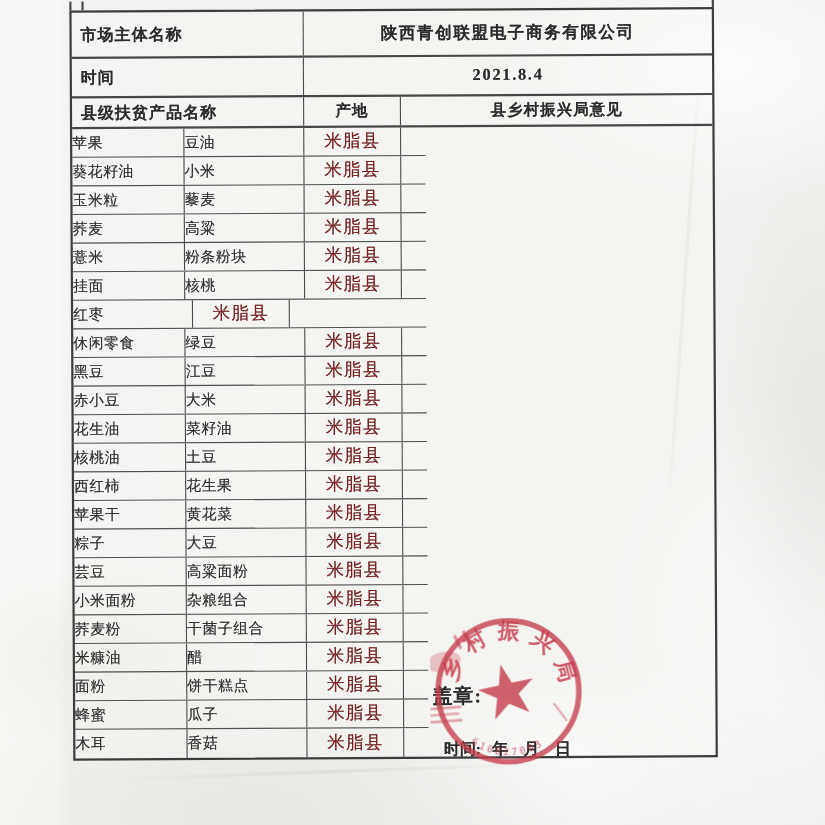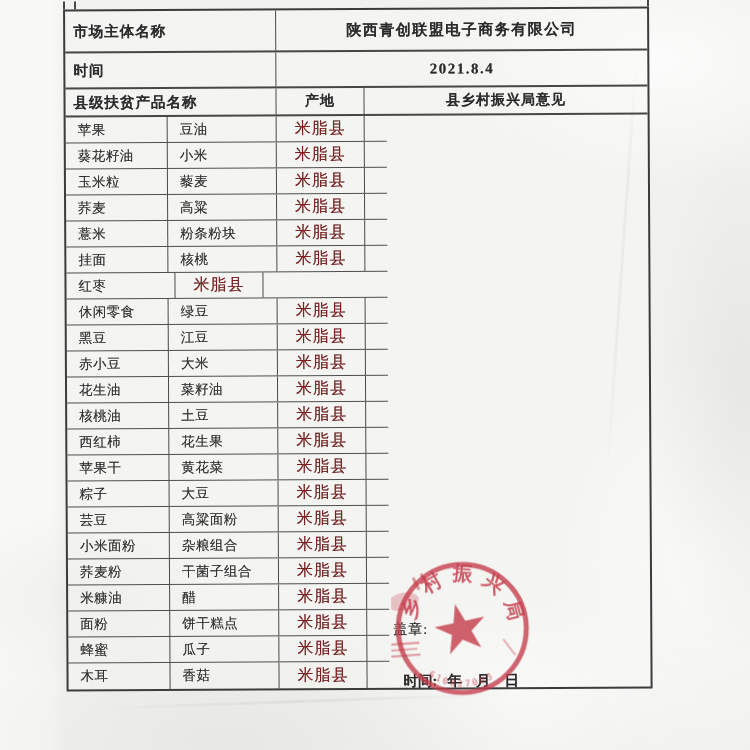--- a/index.html
+++ b/index.html
@@ -40,28 +40,28 @@
   .lab{padding-left:8px;font-weight:bold;font-size:14.5px;letter-spacing:1px;}
   .ctr{justify-content:center;text-align:center;}
   .h1{height:42px;} .h2{height:36px;} .h3{height:28px;}
   .wide{width:211px;} .cA{width:102px;} .cB{width:109px;} .cC{width:88px;}
   .flex1{flex:1;}
   .bold{font-weight:bold;}
   .fs15{font-size:15px;letter-spacing:1.5px;}
   .fs14{font-size:14px;letter-spacing:1px;}
   .brow{display:flex;height:26px;box-sizing:border-box;border-bottom:1.8px solid #4f4f4f;}
   .brow:last-child{border-bottom:none;}
-  .pcell{box-sizing:border-box;display:flex;align-items:center;padding-left:12px;
+  .pcell{box-sizing:border-box;display:flex;align-items:center;padding-left:0;
     font-size:13.5px;letter-spacing:.5px;color:#303030;}
   .ocell{box-sizing:border-box;display:flex;align-items:center;justify-content:center;
     font-size:16px;letter-spacing:1px;color:#7f1d1d;}
   .tbody{display:flex;}
   .leftcols{width:321px;}
   .opinion{flex:1;position:relative;overflow:visible;}
-  .seal-caption{position:absolute;left:4px;top:505px;font-size:14px;font-weight:normal;letter-spacing:1px;}
+  .seal-caption{position:absolute;left:4px;top:505px;font-size:18px;font-weight:bold;letter-spacing:1px;}
   .date-line{position:absolute;left:14px;top:556px;font-size:14.5px;font-weight:bold;white-space:nowrap;}
   .date-line span{display:inline-block;}
   .dl-y{margin-left:10px;} .dl-m{margin-left:14px;} .dl-d{margin-left:14px;}
   .stamp{position:absolute;left:2px;top:442px;width:142px;height:142px;pointer-events:none;}
   .txt{ text-shadow:0 0 .5px rgba(40,40,40,.55); }
 </style>
 </head>
 <body>
 
 <div class="fold1"></div>

